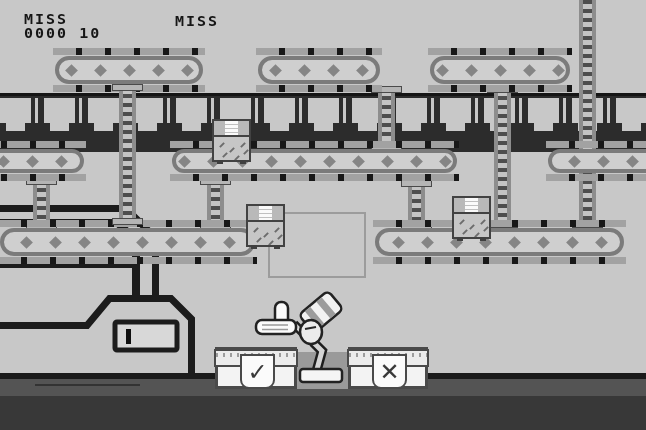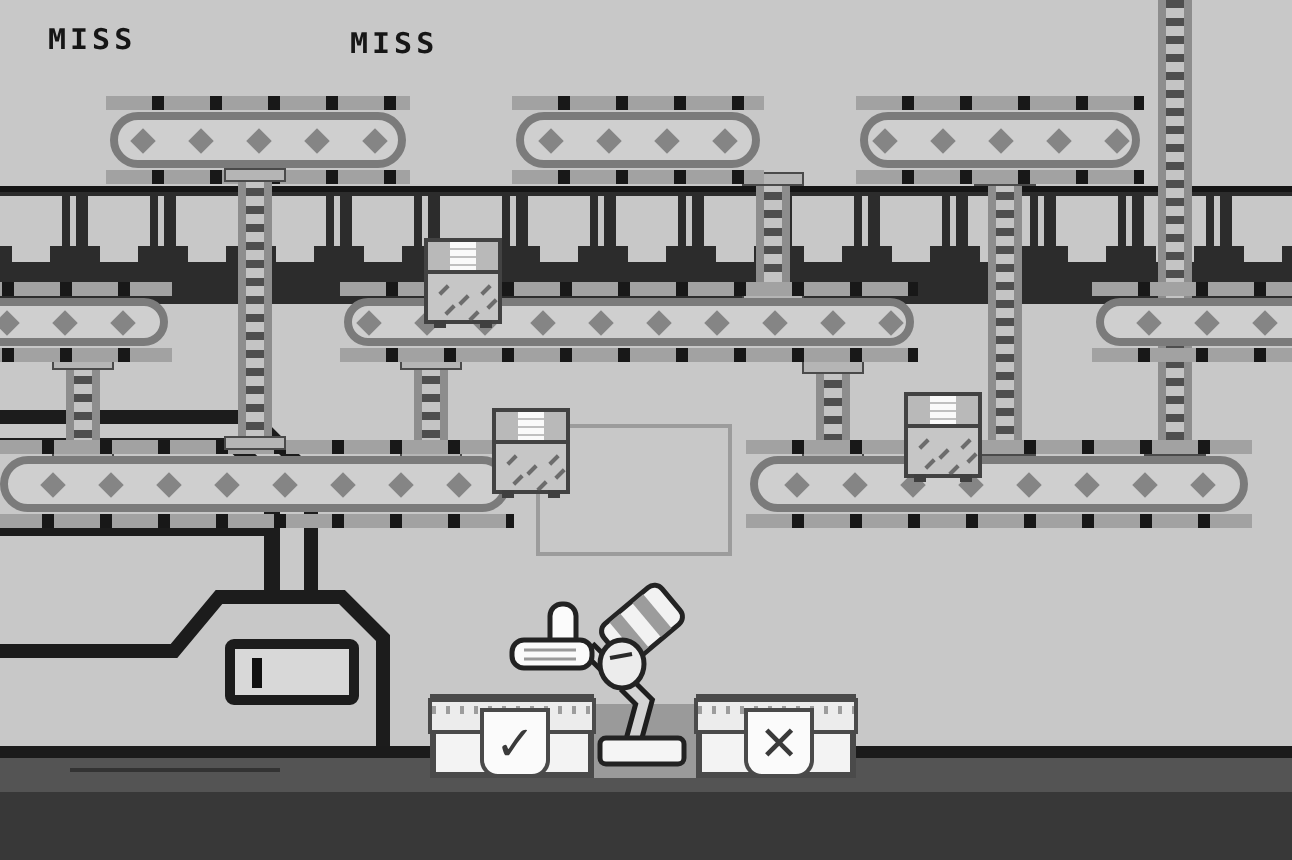--- a/index.html
+++ b/index.html
@@ -268,15 +268,16 @@
     <line x1="57" y1="41" x2="68" y2="39" stroke="#2a2a2a" stroke-width="2"></line>
     <g>
       <rect x="27" y="14" width="13" height="23" rx="6" fill="#fbfbfb" stroke="#222" stroke-width="2.5"></rect>
       <rect x="8" y="32" width="40" height="14" rx="6" fill="#fbfbfb" stroke="#222" stroke-width="2.5"></rect>
       <line x1="14" y1="37" x2="40" y2="37" stroke="#9a9a9a" stroke-width="1.5"></line>
       <line x1="14" y1="41.5" x2="40" y2="41.5" stroke="#9a9a9a" stroke-width="1.5"></line>
     </g>
   </svg>
 
   <span class="hud" style="left:24px;top:11px">MISS</span>
+  <span class="hud" style="left:24px;top:25px">0000 10</span>
   <span class="hud" style="left:175px;top:13px">MISS</span>
 
 </div>
 
 </body></html>

